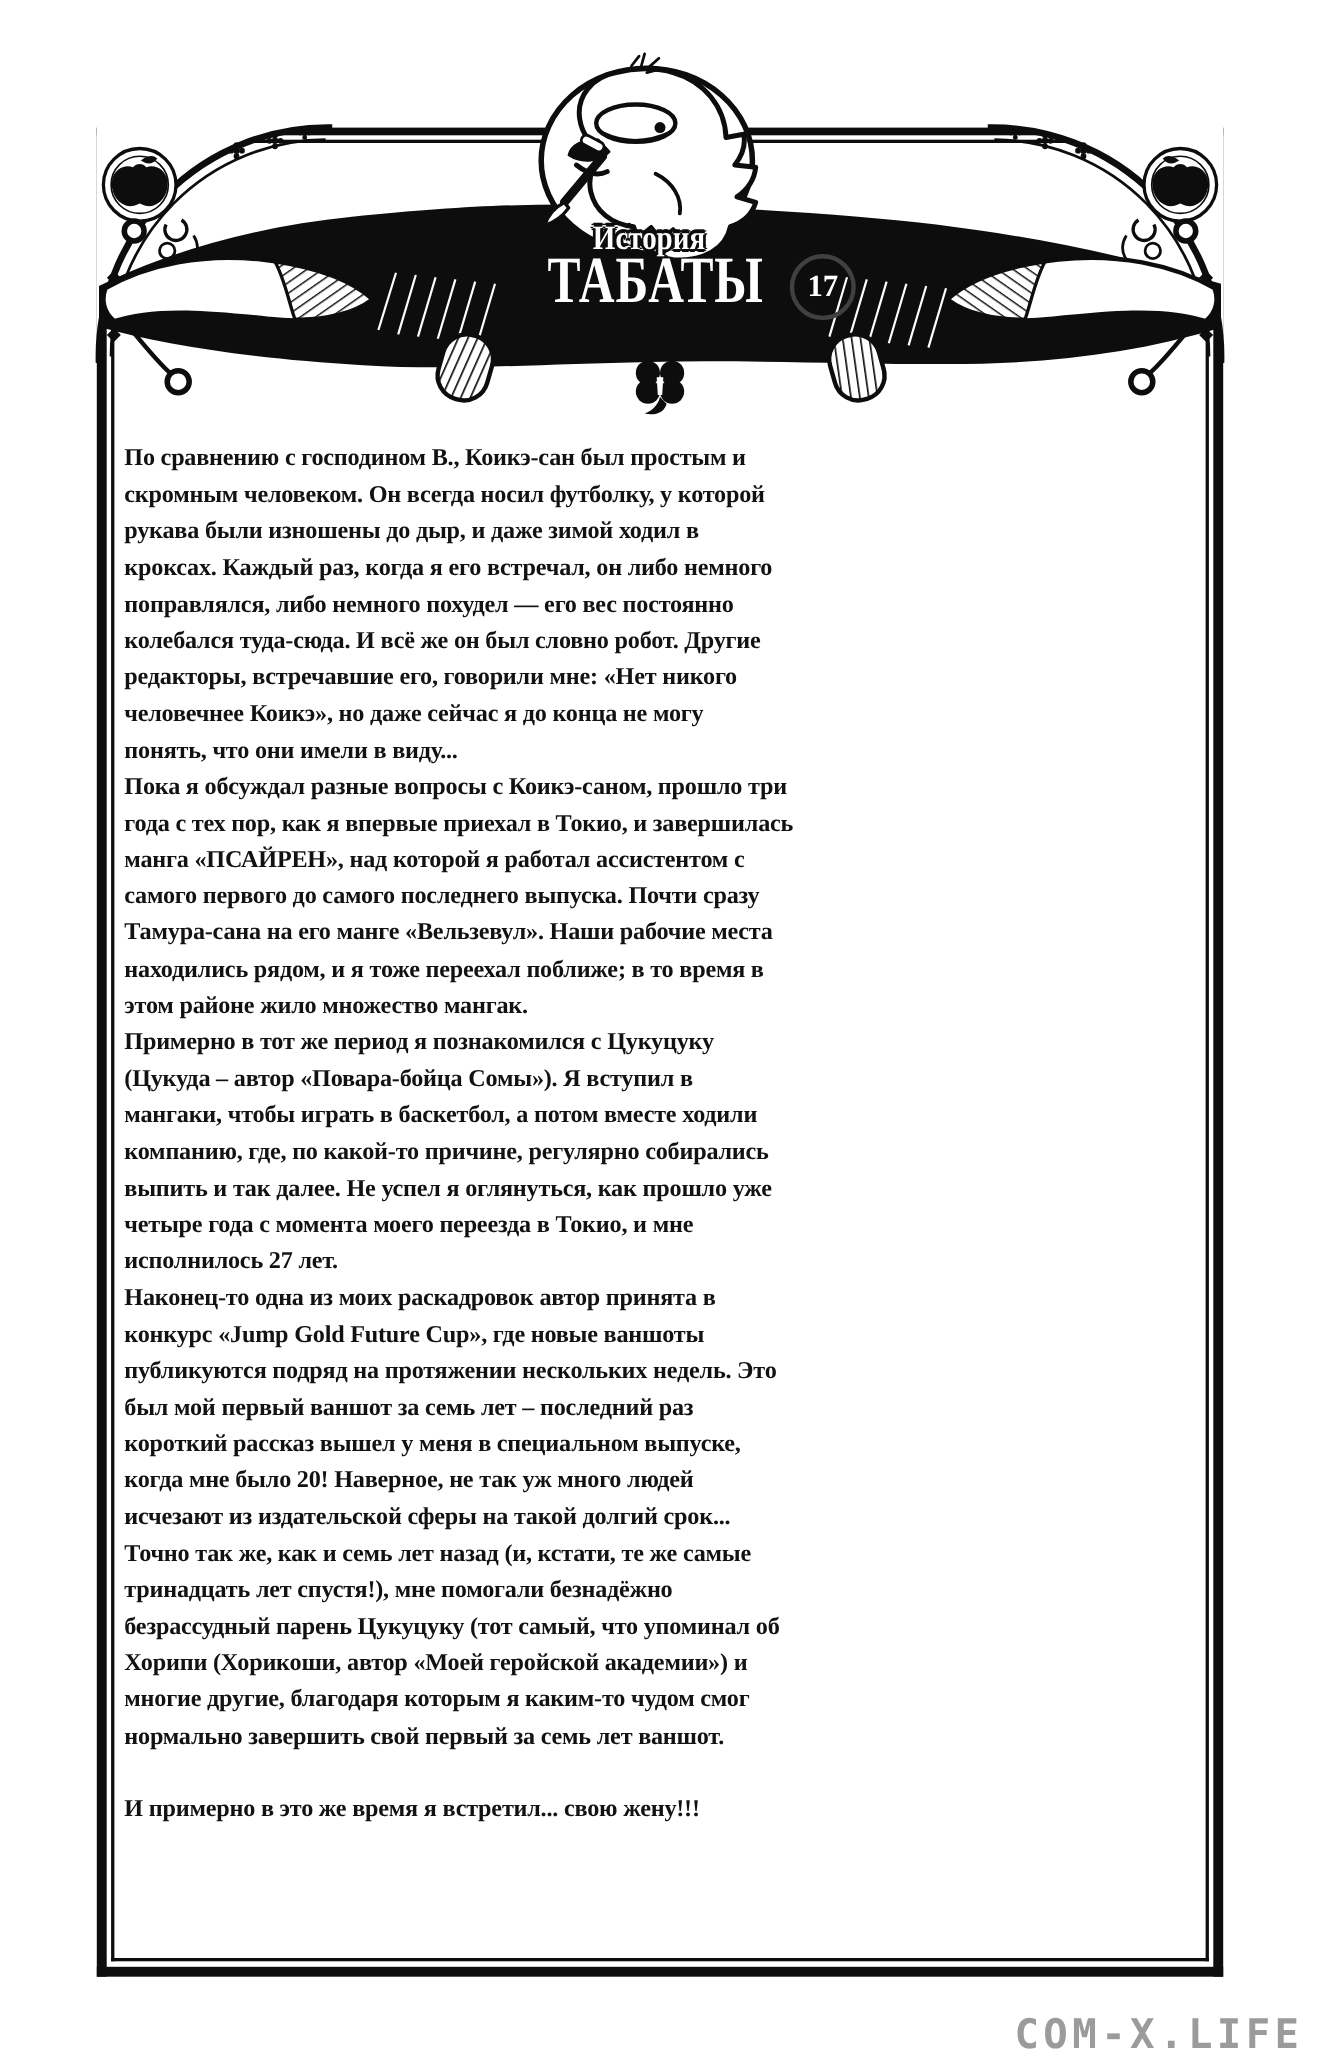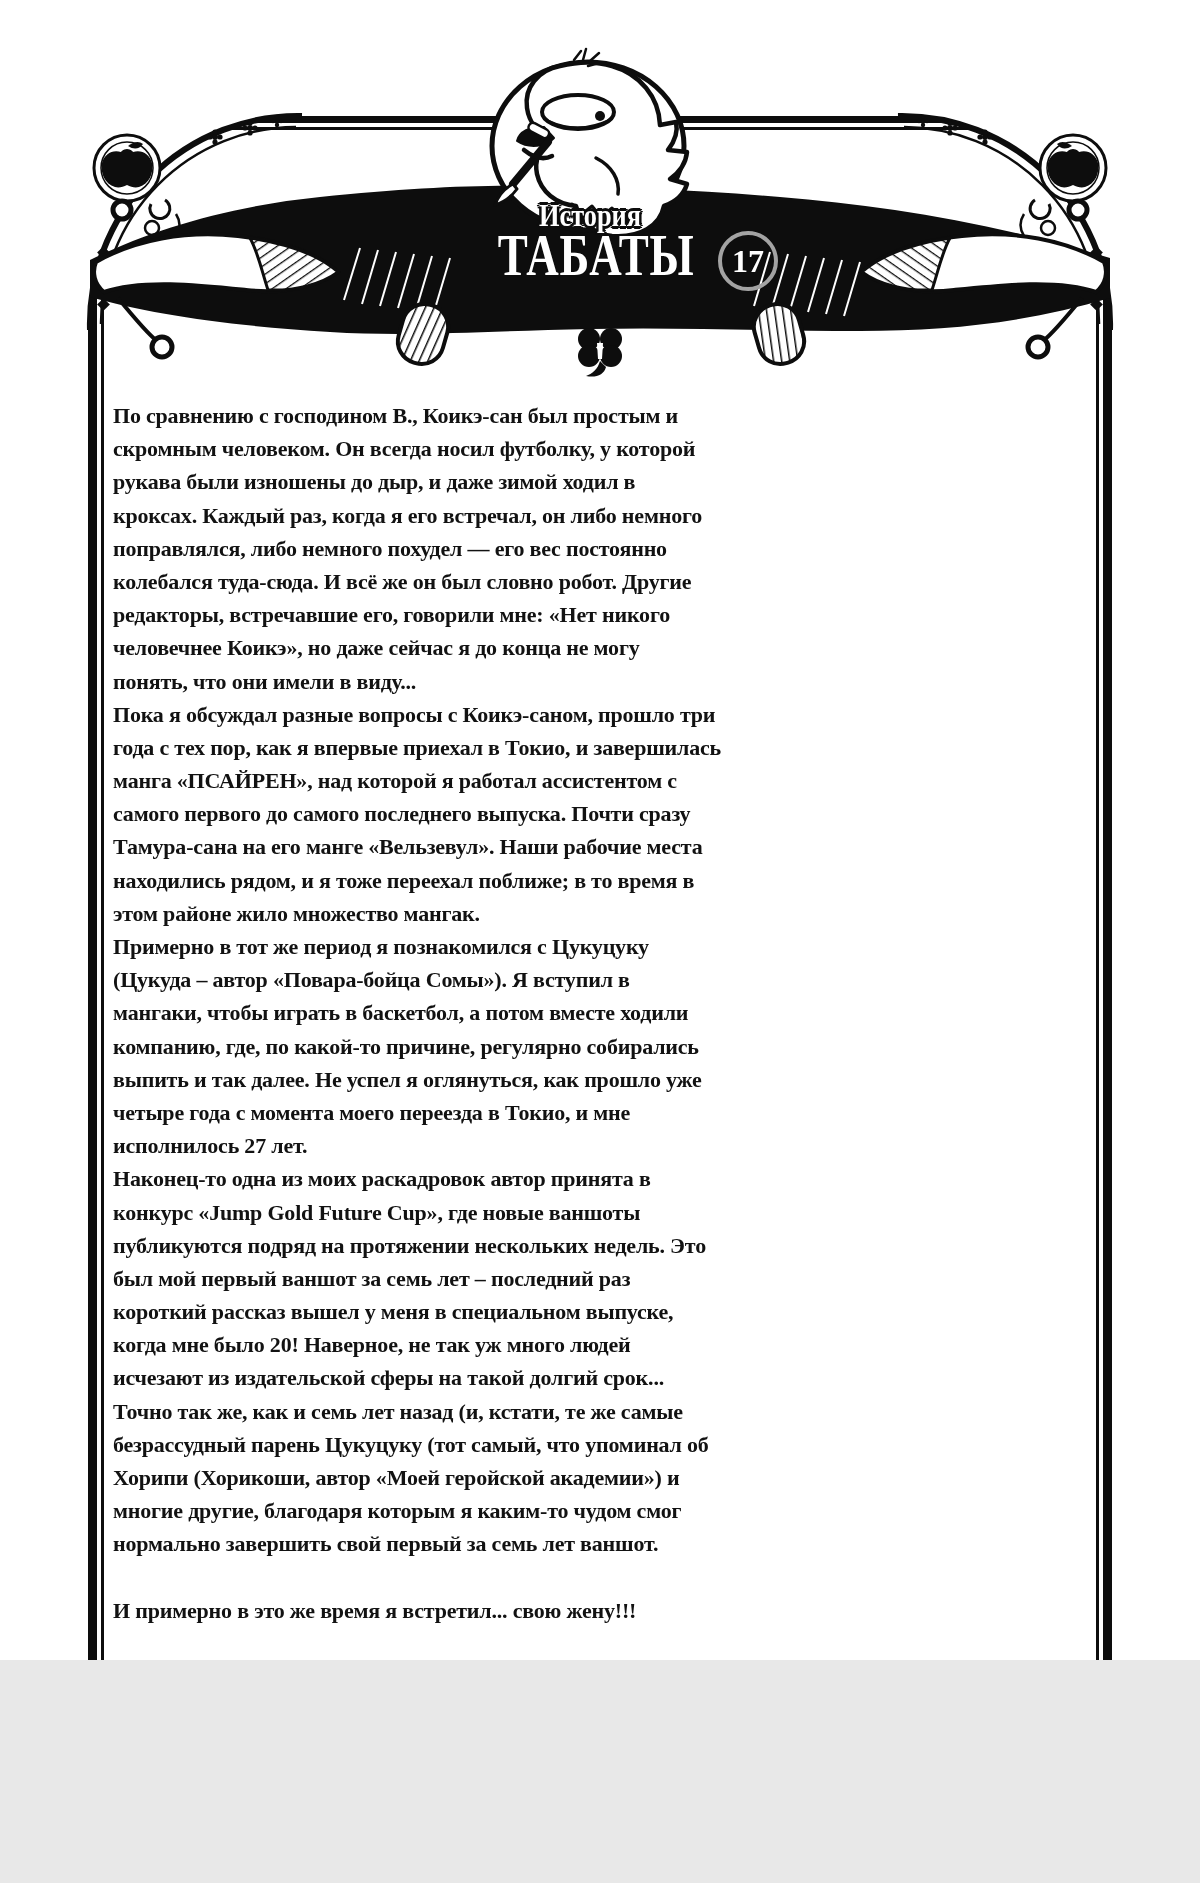--- a/index.html
+++ b/index.html
@@ -1,37 +1,37 @@
 <!DOCTYPE html>
 <html><head>
 <meta charset="utf-8">
 <style>
   html,body{margin:0;padding:0;background:#e8e8e8;}
   .page{
-    position:relative;width:1200px;height:1660px;background:#ffffff;
+    position:relative;width:1200px;height:1883px;background:#ffffff;
     overflow:hidden;font-family:"Liberation Serif",serif;color:#121212;
     margin:0 auto;
   }
   .art{position:absolute;left:0;top:0;z-index:1;}
   .layer{position:absolute;z-index:2;}
   
   .series-label{
     left:590px;top:216px;transform:translate(-50%,-50%) scaleX(.85);
     font-weight:bold;font-size:31px;color:#fff;white-space:nowrap;
     text-shadow:-2px -2px 0 #0d0d0d,2px -2px 0 #0d0d0d,-2px 2px 0 #0d0d0d,2px 2px 0 #0d0d0d,
                  0 -3px 0 #0d0d0d,0 3px 0 #0d0d0d,-3px 0 0 #0d0d0d,3px 0 0 #0d0d0d;
   }
   .story-title{
     left:596px;top:255px;transform:translate(-50%,-50%) scaleX(.75);
     font-weight:bold;font-size:60px;color:#fff;letter-spacing:1px;white-space:nowrap;
   }
   .chapter-badge{
     left:748px;top:261px;transform:translate(-50%,-50%);
-    width:52px;height:52px;border:4px solid #a3a3a3;border-radius:50%;
-    color:#fff;font-weight:bold;font-size:32px;line-height:52px;text-align:center;
+    width:52px;height:52px;border:4px solid #404040;border-radius:50%;
+    color:#fff;font-weight:bold;font-size:28px;line-height:52px;text-align:center;
   }
   
   .story-text{
     left:113px;top:399px;width:980px;
     font-size:22px;font-weight:bold;line-height:33.2px;letter-spacing:-0.2px;
   }
   .story-text p{margin:0;padding:0;}
   .line{height:33.2px;white-space:nowrap;}
   .gap{height:33.2px;}
   .watermark{
@@ -219,20 +219,21 @@
     <p>
       </p>
       <div class="line">Наконец-то одна из моих раскадровок автор принята в</div>
       <div class="line">конкурс «Jump Gold Future Cup», где новые ваншоты</div>
       <div class="line">публикуются подряд на протяжении нескольких недель. Это</div>
       <div class="line">был мой первый ваншот за семь лет – последний раз</div>
       <div class="line">короткий рассказ вышел у меня в специальном выпуске,</div>
       <div class="line">когда мне было 20! Наверное, не так уж много людей</div>
       <div class="line">исчезают из издательской сферы на такой долгий срок...</div>
       <div class="line">Точно так же, как и семь лет назад (и, кстати, те же самые</div>
+      <div class="line">тринадцать лет спустя!), мне помогали безнадёжно</div>
       <div class="line">безрассудный парень Цукуцуку (тот самый, что упоминал об</div>
       <div class="line">Хорипи (Хорикоши, автор «Моей геройской академии») и</div>
       <div class="line">многие другие, благодаря которым я каким-то чудом смог</div>
       <div class="line">нормально завершить свой первый за семь лет ваншот.</div>
     <p></p>
     <div class="gap"></div>
     <p>
       </p>
       <div class="line">И примерно в это же время я встретил... свою жену!!!</div>
     <p></p>

